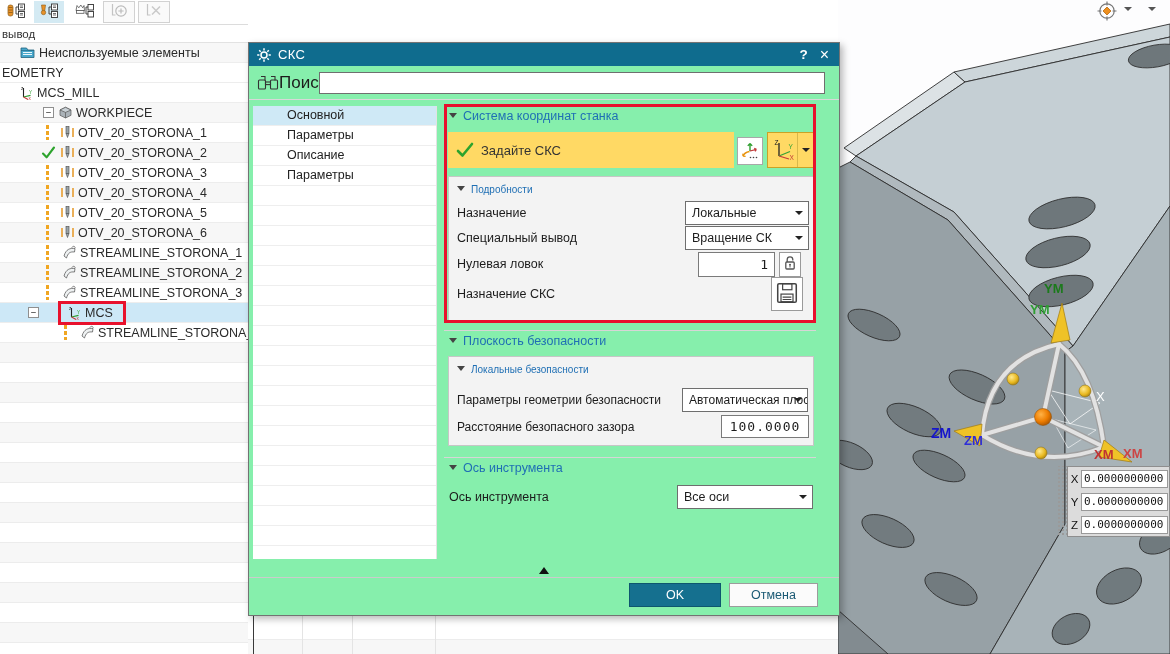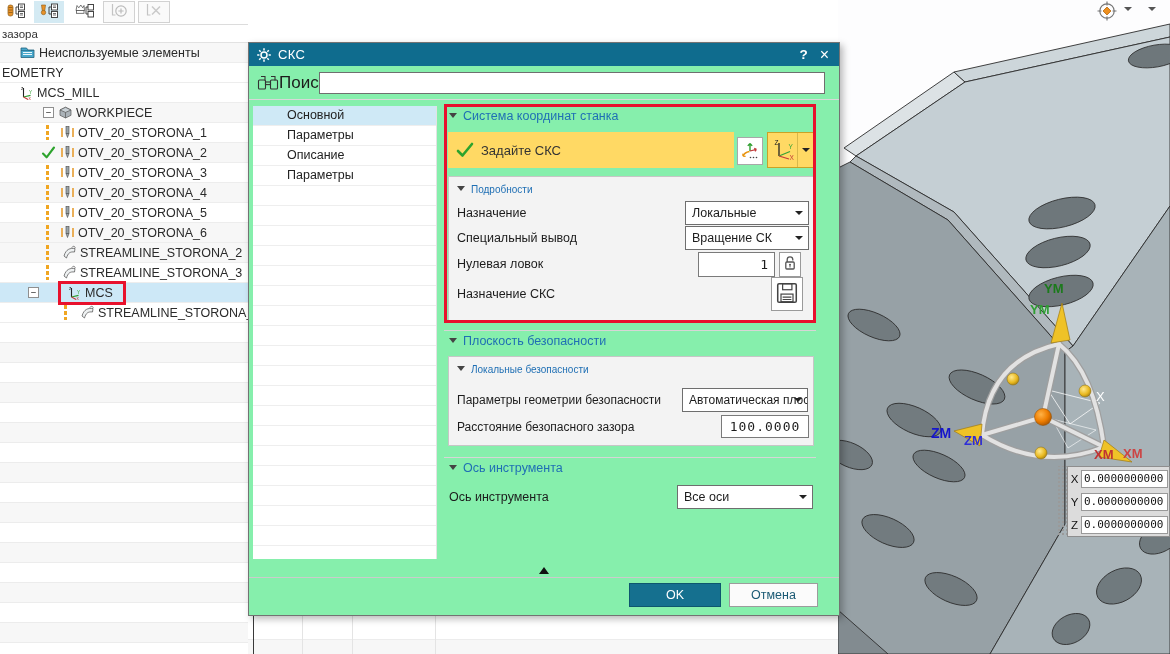--- a/index.html
+++ b/index.html
@@ -265,21 +265,21 @@
           </svg></span>
       </div>
     <div class="tb-btn disabled" style="left:138px;width:32px;">
         <span><svg viewBox="0 0 19 17" width="19" height="17">
             <path d="M2.5 2v11h3" fill="none" stroke="#c4c4c4" stroke-width="1.2"></path>
             <path d="M7 4.5l8 8M15 4.5l-8 8" stroke="#c9c9c9" stroke-width="1.5"></path>
           </svg></span>
       </div>
   </div>
 
-  <div class="nav-header">зазора</div>
+  <div class="nav-header">вывод</div>
   <div class="nav-rows">
       <div class="trow alt">
         <span class="ticon" style="left: 20px;">
           <svg viewBox="0 0 15 14" width="15" height="15">
             <path d="M1 2.5h5.5L8 4.5h6V12H1z" fill="#49A7CB" stroke="#20637f" stroke-width=".8"></path>
             <path d="M1 5h13" stroke="#20637f" stroke-width=".6"></path>
             <path d="M3 7h9M3 9h9" stroke="#fff" stroke-width=".9"></path>
           </svg>
         </span>
         <span class="tlabel" style="left: 39px;">Неиспользуемые элементы</span>
@@ -373,20 +373,30 @@
       <div class="trow alt">
         <span class="warnbar" style="left: 46px;"></span>
         <span class="ticon" style="left: 60px;">
           <svg viewBox="0 0 15 15" width="15" height="15">
             <path d="M2 3v9M13 3v9" stroke="#E8A33D" stroke-width="1.7"></path>
             <rect x="6" y="1.5" width="3" height="7" fill="#9aa4a9" stroke="#4a4a4a" stroke-width=".6"></rect>
             <path d="M6 8.5h3L7.5 12.5z" fill="#9aa4a9" stroke="#4a4a4a" stroke-width=".6"></path>
           </svg>
         </span>
         <span class="tlabel" style="left: 78px;">OTV_20_STORONA_6</span>
+      </div>
+      <div class="trow">
+        <span class="warnbar" style="left: 46px;"></span>
+        <span class="ticon" style="left: 62px;">
+          <svg viewBox="0 0 15 15" width="15" height="15">
+            <path d="M2 11C4 4 8 3 13 3.5L12.5 7C8 6.5 6 8 4.5 13z" fill="#eef1f2" stroke="#4a4a4a" stroke-width=".7"></path>
+            <path d="M9.5 2.5L12 1l1.5 2" fill="none" stroke="#4a4a4a" stroke-width=".6"></path>
+          </svg>
+        </span>
+        <span class="tlabel" style="left: 80px;">STREAMLINE_STORONA_1</span>
       </div>
       <div class="trow alt">
         <span class="warnbar" style="left: 46px;"></span>
         <span class="ticon" style="left: 62px;">
           <svg viewBox="0 0 15 15" width="15" height="15">
             <path d="M2 11C4 4 8 3 13 3.5L12.5 7C8 6.5 6 8 4.5 13z" fill="#eef1f2" stroke="#4a4a4a" stroke-width=".7"></path>
             <path d="M9.5 2.5L12 1l1.5 2" fill="none" stroke="#4a4a4a" stroke-width=".6"></path>
           </svg>
         </span>
         <span class="tlabel" style="left: 80px;">STREAMLINE_STORONA_2</span>

